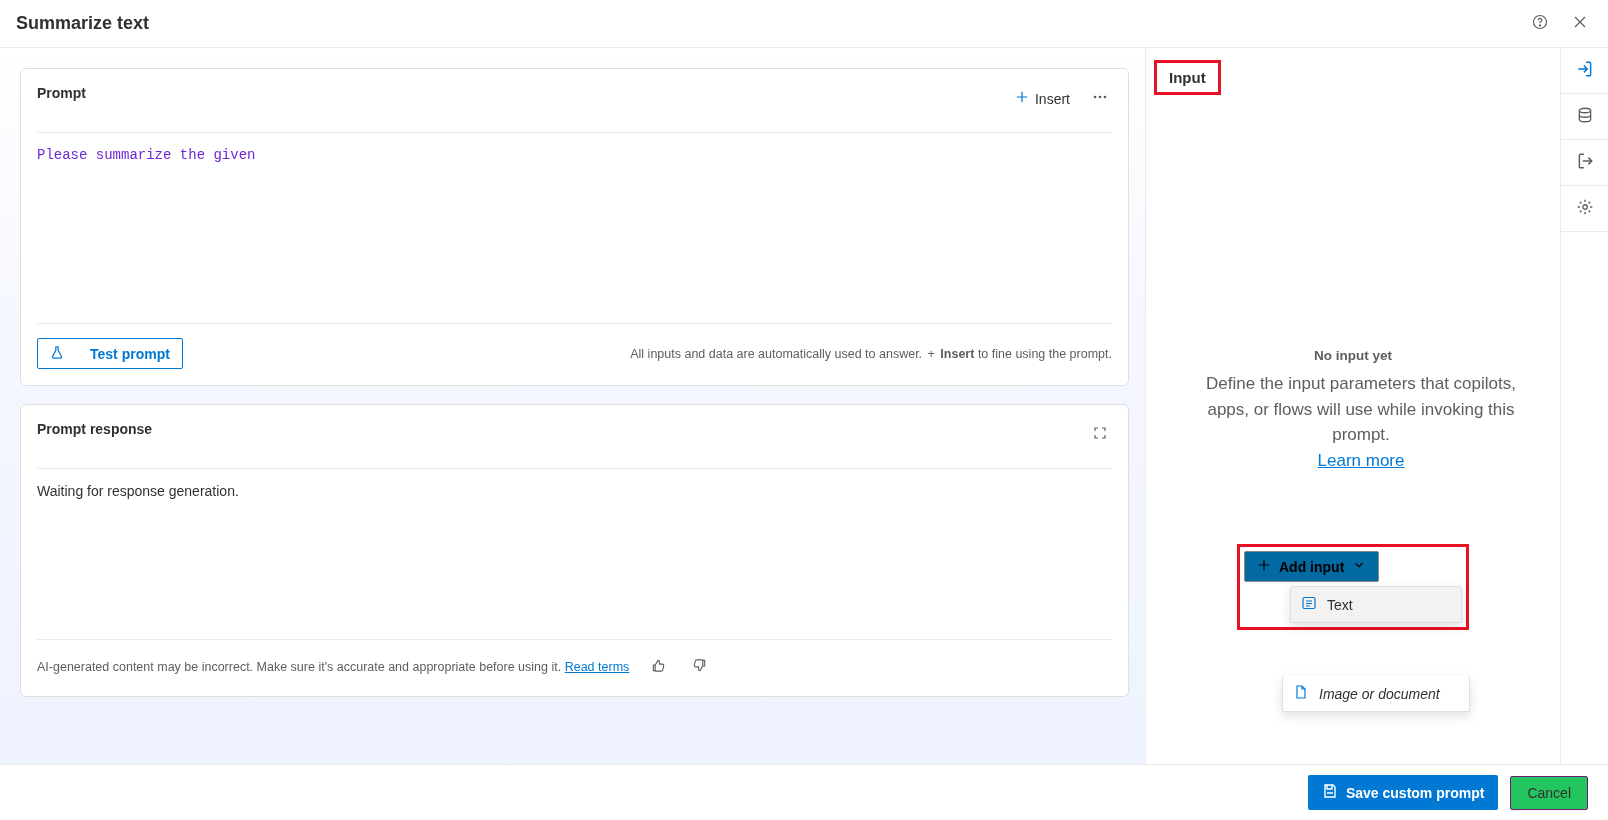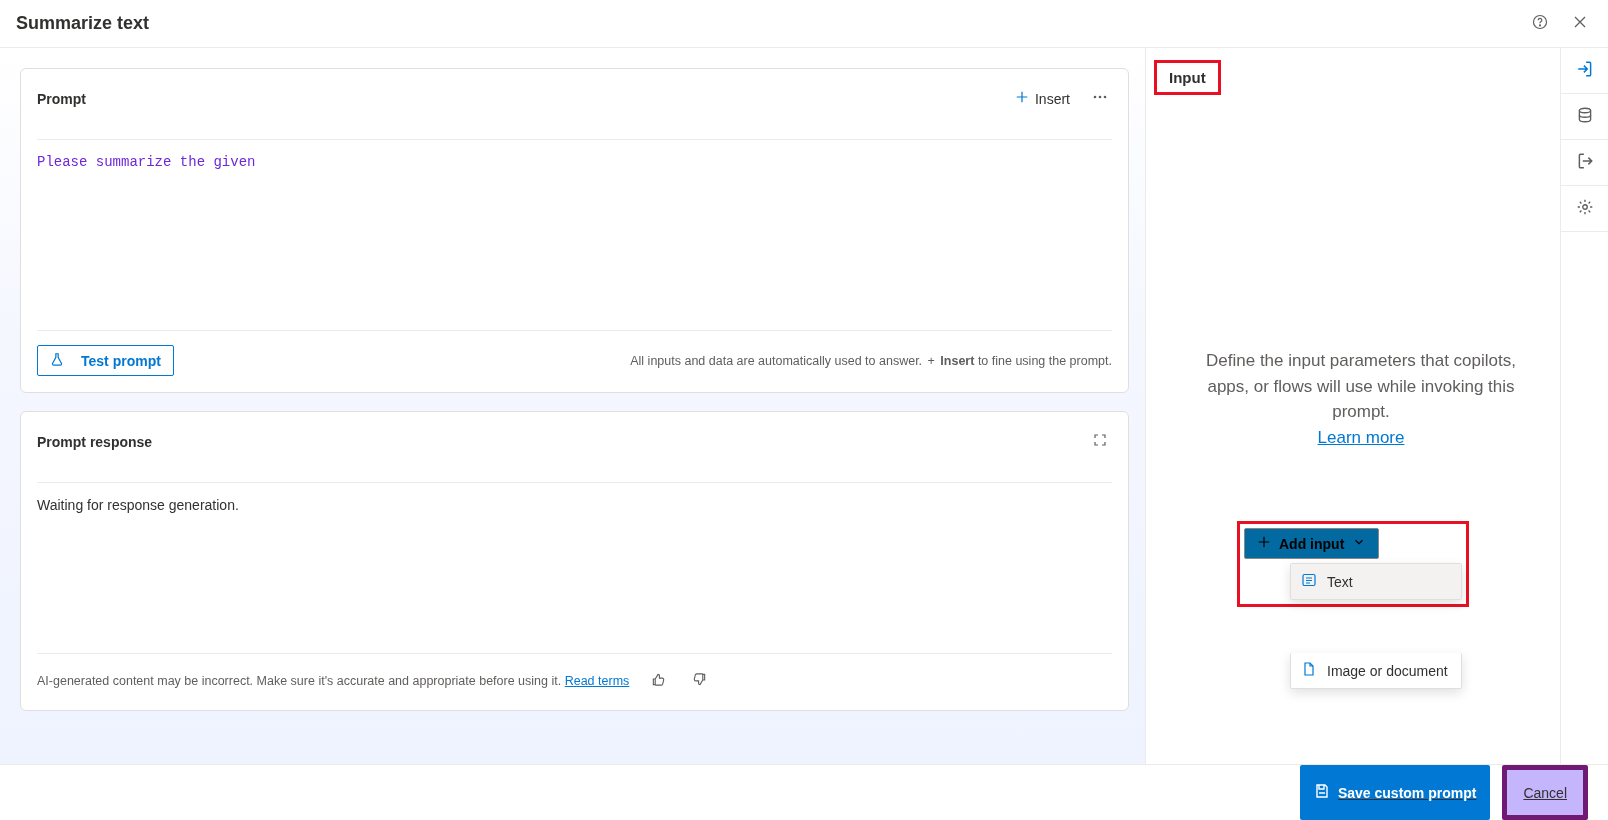--- a/index.html
+++ b/index.html
@@ -12,30 +12,30 @@
 
   .body-area { position: relative; height: calc(820px - 48px - 56px); display: flex; background: linear-gradient(180deg,#ffffff 0%,#f5f7ff 40%,#eef3ff 100%); }
   .left-col { flex: 1; padding: 20px 16px 20px 20px; overflow:hidden; }
   .right-col { width: 415px; background:#ffffff; border-left:1px solid #edebe9; position:relative; display:flex; flex-direction:column;gap:47px; }
   .rail { width: 48px; background:#ffffff; border-left:1px solid #edebe9; display:flex; flex-direction:column; }
   .rail-item { height:46px; display:flex; align-items:center; justify-content:center; border-bottom:1px solid #edebe9; cursor:pointer; color:#605e5c; }
   .rail-item.active { color:#0078d4; }
   .rail-item svg { width:18px; height:18px; }
 
   .card { background:#ffffff; border:1px solid #e1dfdd; border-radius:6px; padding:16px; margin-bottom:18px; }
-  .card-header { display:flex; align-items:center; justify-content:space-between; padding-bottom:27px; border-bottom:1px solid #edebe9; }
+  .card-header { display:flex; align-items:flex-start; justify-content:space-between; padding-bottom:20px; border-bottom:1px solid #edebe9; }
   .card-title { font-size:14px; font-weight:600; }
   .card-actions { display:flex; align-items:center; gap:18px; }
   .insert-btn { display:flex; align-items:center; gap:6px; color:#323130; background:none; border:none; cursor:pointer; font-size:14px; }
   .insert-btn svg { color:#0078d4; width:14px; height:14px; }
   .more-btn svg { width:16px; height:16px; }
 
   .prompt-body { min-height:190px; padding-top:14px; font-size:14px; color:#6d28d9;font-family:Liberation Mono, monospace; }
   .prompt-footer { display:flex; align-items:center; justify-content:space-between; padding-top:14px; border-top:1px solid #edebe9; }
-  .test-btn { display:flex; align-items:center; gap:17px; border:1px solid #0078d4; color:#0078d4; background:#fff; padding:6px 12px; border-radius:2px; cursor:pointer; font-size:14px; font-weight:600; }
+  .test-btn { display:flex; align-items:center; gap:26px; border:1px solid #0078d4; color:#0078d4; background:#fff; padding:6px 12px; border-radius:2px; cursor:pointer; font-size:14px; font-weight:600; }
   .test-btn svg { width:14px; height:14px; }
   .hint { font-size:12.5px; color:#605e5c; }
   .hint b { font-weight:600; }
   .hint .plus { margin:0 2px; }
 
   .response-body { min-height:170px; padding-top:14px; font-size:14px; color:#323130; }
   .expand-btn svg { width:16px; height:16px; }
   .response-footer { display:flex; align-items:center; gap:18px; padding-top:14px; border-top:1px solid #edebe9; font-size:12.5px; color:#605e5c; }
   .response-footer a { color:#0078d4; text-decoration:underline; }
   .thumb svg { width:15px; height:15px; }
@@ -51,24 +51,24 @@
   .hilite { border:3px solid #e81123; padding:4px; display:inline-block; }
   .add-input-btn { display:flex; align-items:center; gap:8px; border:1px solid #8a8886; background:#0369a1; padding:6px 12px; border-radius:2px; cursor:pointer; font-size:14px; font-weight:600; }
   .add-input-btn svg { width:14px; height:14px; }
   .dropdown { margin-top:4px; background:#fff; border:1px solid #e1dfdd; border-radius:2px; box-shadow:0 4px 12px rgba(0,0,0,0.12); width:172px;margin-left:46px; }
   .dropdown-item { display:flex; align-items:center; gap:10px; padding:8px 10px; font-size:14px; cursor:pointer; }
   .dropdown-item.hover { background:#f3f2f1; }
   .dropdown-item svg { width:16px; height:16px; }
   .dd-text svg { color:#0078d4; }
   .dd-img svg { color:#0078d4; }
 
-  .footer-bar { height:56px; border-top:1px solid #edebe9; background:#fff; display:flex; justify-content:flex-end; gap:12px; padding:0 20px;text-decoration:underline; }
+  .footer-bar { height:56px; border-top:1px solid #edebe9; background:#fff; display:flex; align-items:center; justify-content:flex-end; gap:12px; padding:0 20px; }
   .btn-primary { background:#0078d4; color:#fff; border:none; padding:8px 14px; border-radius:2px; display:flex; align-items:center; gap:8px; font-size:14px; font-weight:600; cursor:pointer; }
   .btn-primary svg { width:16px; height:16px; }
-  .btn-secondary { background:#c4b5fd; color:#323130; border:5px solid #701a75; padding:8px 16px; border-radius:2px; font-size:14px; cursor:pointer; }
+  .btn-secondary { background:#22c55e; color:#323130; border:1px solid #701a75; padding:8px 16px; border-radius:2px; font-size:14px; cursor:pointer; }
 </style>
 </head>
 <body>
 
 <div class="top-bar">
   <div class="top-title">Summarize text</div>
   <div class="top-actions">
     <button class="icon-btn">
       <span>
         <svg viewBox="0 0 16 16" fill="none" stroke="currentColor" stroke-width="1.2">
@@ -165,20 +165,21 @@
         </button>
       </div>
     </div>
 
   </div>
 
   <div class="right-col">
     <div class="input-tab">Input</div>
 
     <div class="empty-state">
+      <div class="empty-title">No input yet</div>
       <div class="empty-desc">
         <span>Define the input parameters that copilots, apps, or flows will use while invoking this prompt.</span><br>
         <a href="#">Learn more</a>
       </div>
     </div>
 
     <div class="add-input-wrap">
       <div class="hilite">
         <button class="add-input-btn">
           <span>
@@ -200,21 +201,21 @@
                   <rect x="2" y="2.5" width="12" height="11" rx="1.5"></rect>
                   <path d="M5 6h6M5 8.5h6M5 11h4"></path>
                 </svg>
             </span>
             <span>Text</span>
           </div>
         </div>
       </div>
     </div>
     <div style="display:flex;justify-content:center;">
-      <div class="dropdown" style="border-top:none;margin-top:-1px;width:172px;">
+      <div class="dropdown" style="border-top:none;margin-top:-1px;width:188px;font-style:italic;">
         <div class="dropdown-item dd-img">
           <span>
             <svg viewBox="0 0 16 16" fill="none" stroke="currentColor" stroke-width="1.2">
                 <path d="M4 2h5l3 3v9a0 0 0 0 1 0 0H4V2z"></path>
                 <path d="M9 2v3h3"></path>
               </svg>
           </span>
           <span>Image or document</span>
         </div>
       </div>

